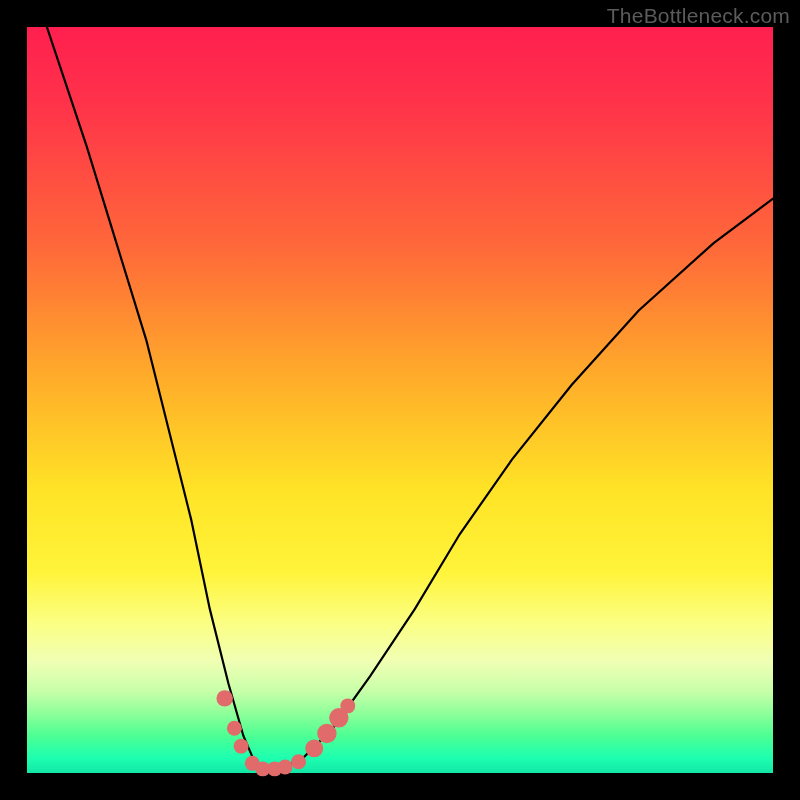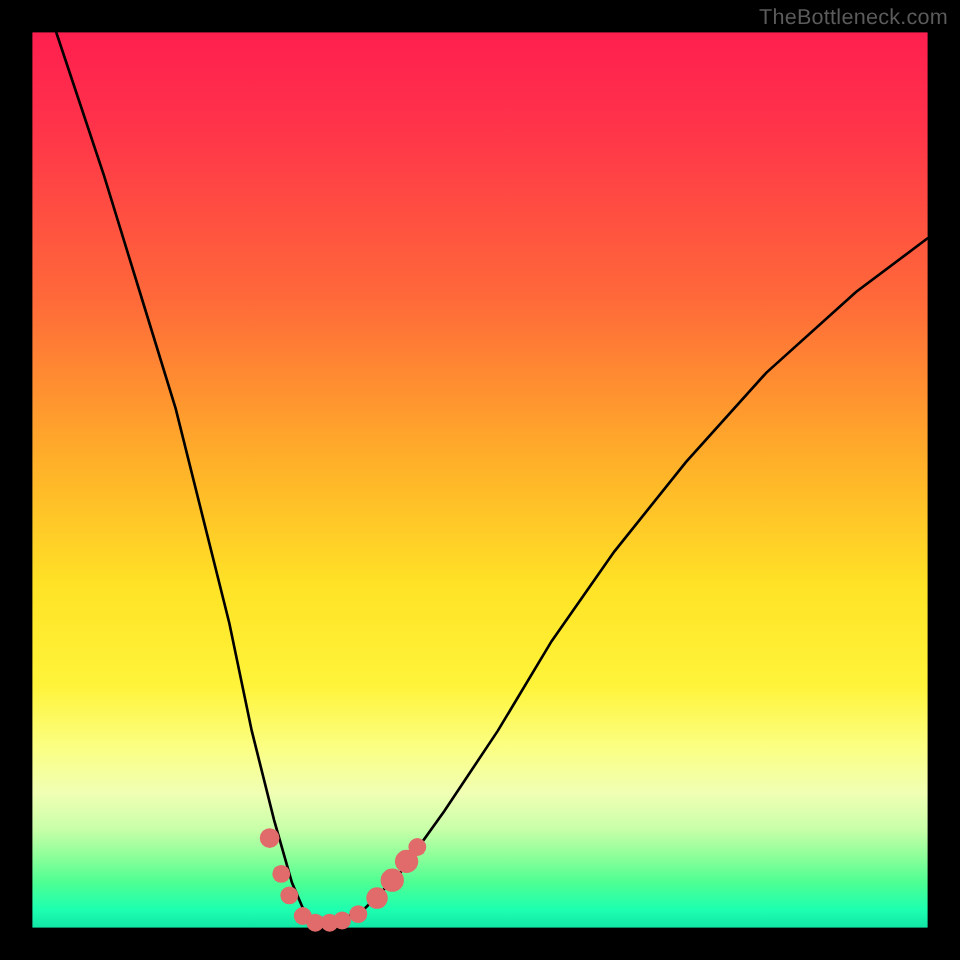--- a/index.html
+++ b/index.html
@@ -39,21 +39,21 @@
       #4dff93 95%,
       #1dffb0 98%,
       #12e6a6 100%
     );
   }
   .watermark {
     position: absolute;
     top: 4px;
     right: 10px;
     color: #5b5b5b;
-    font-size: 18px;
+    font-size: 21px;
     font-weight: 500;
     letter-spacing: 0.2px;
     user-select: none;
   }
   svg.curve {
     position: absolute;
     left: 0;
     top: 0;
     width: 746px;
     height: 746px;

